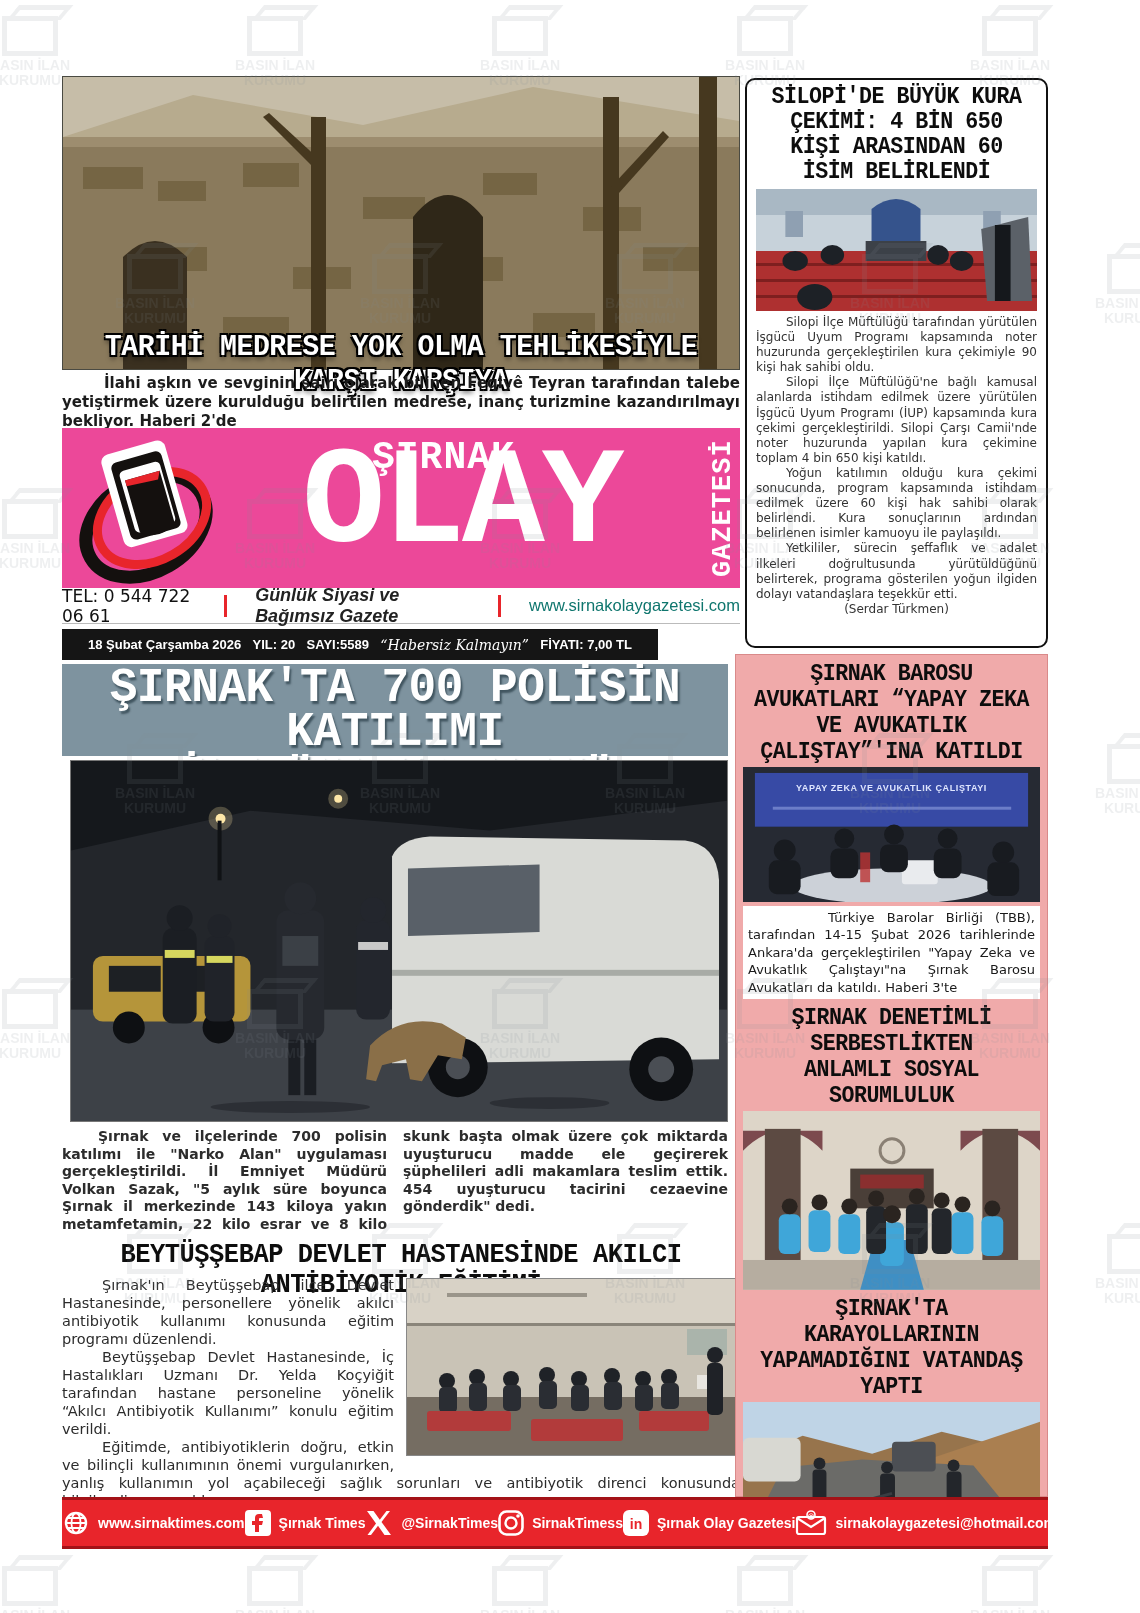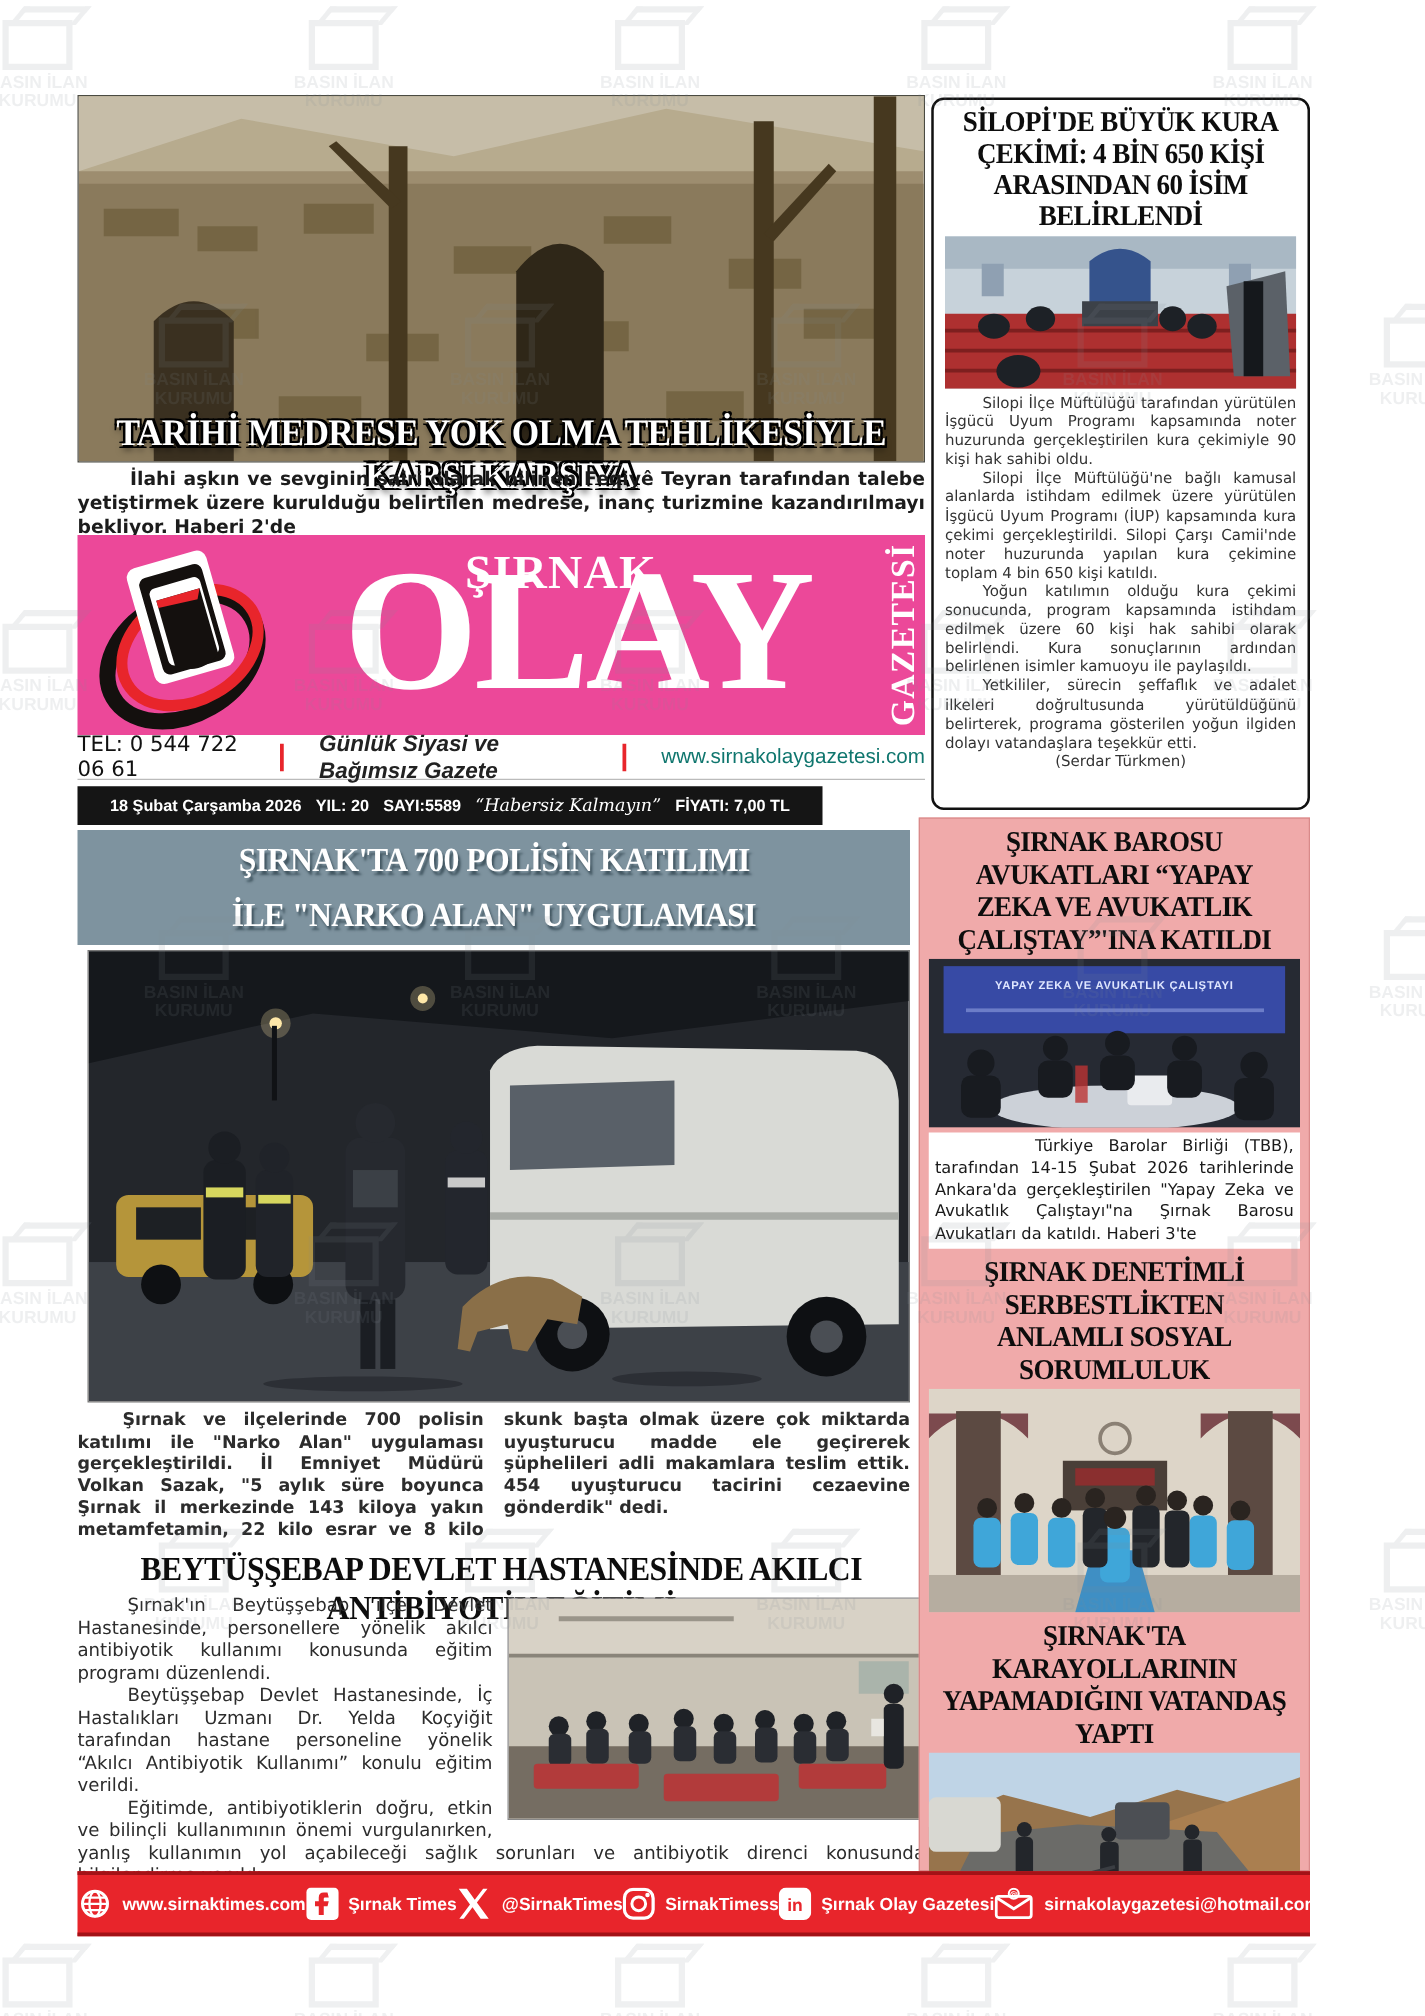--- a/index.html
+++ b/index.html
@@ -1,18 +1,18 @@
 <!DOCTYPE html>
 <html><head>
 <meta charset="utf-8">
 <style>
   html,body{margin:0;padding:0;background:#fff;}
   .page{position:relative;width:1140px;height:1613px;background:#fff;overflow:hidden;
         font-family:"DejaVu Sans",sans-serif;color:#222;}
-  .hl{font-family:Liberation Serif, serif;font-weight:800;}
+  .hl{font-family:Liberation Mono, monospace;font-weight:800;}
   .cond{display:inline-block;transform:scaleX(.94);transform-origin:center;}
   
   #wm-layer{position:absolute;inset:0;z-index:60;pointer-events:none;}
   .wm{position:absolute;width:120px;text-align:center;opacity:.13;}
   .wm-box{width:46px;height:30px;border:5px solid #828c94;margin:14px auto 2px;position:relative;}
   .wm-box::before{content:"";position:absolute;left:6px;top:-16px;width:44px;height:10px;
       border:5px solid #828c94;border-bottom:none;transform:skewX(-40deg);}
   .wm-text{font-family:"Liberation Sans",sans-serif;font-weight:800;font-size:14px;line-height:1.05;color:#828c94;white-space:nowrap;}
   
   .medrese-photo{position:absolute;left:62px;top:76px;width:678px;height:294px;border:1px solid #4a4a42;box-sizing:border-box;}
@@ -44,21 +44,21 @@
   .c-slogan{font-size:18px;font-weight:700;font-style:italic;color:#222;font-family:"Liberation Sans",sans-serif;}
   .c-web{font-size:16.5px;font-weight:400;color:#0f766e;font-family:"Liberation Sans",sans-serif;}
   .sep{width:4px;height:22px;background:#e8252b;}
   
   .black-bar{position:absolute;left:62px;top:629px;width:596px;height:31px;background:#151515;color:#fff;
       display:flex;align-items:center;justify-content:space-between;padding:0 26px;box-sizing:border-box;
       font-family:"Liberation Sans",sans-serif;font-weight:700;font-size:13px;}
   .motto{font-family:"DejaVu Serif",serif;font-style:italic;font-weight:400;font-size:14px;}
   
   .main-headline{position:absolute;left:62px;top:664px;width:666px;height:92px;background:#7e939f;
-      color:#fff;text-align:center;font-size:27px;line-height:44px;letter-spacing:-.5px;
+      color:#fff;text-align:center;font-size:49px;line-height:44px;letter-spacing:-.5px;
       text-shadow:2px 3px 2px rgba(25,45,55,.6);padding-top:2px;box-sizing:border-box;}
   .main-photo{position:absolute;left:70px;top:760px;width:658px;height:362px;border:1px solid #777;box-sizing:border-box;}
   .main-photo svg{display:block;width:100%;height:100%;}
   .main-text{position:absolute;left:62px;top:1128px;width:666px;height:114px;
       column-count:2;column-gap:16px;font-size:14px;line-height:17.6px;color:#2c2c2c;text-align:justify;font-weight:bold;}
   .main-text p{margin:0;text-indent:36px;}
   
   .hastane-headline{position:absolute;left:62px;top:1240px;width:678px;text-align:center;
       font-size:27px;letter-spacing:-.5px;color:#0d0d0d;}
   .hastane-body{position:absolute;left:62px;top:1276px;width:678px;height:218px;

